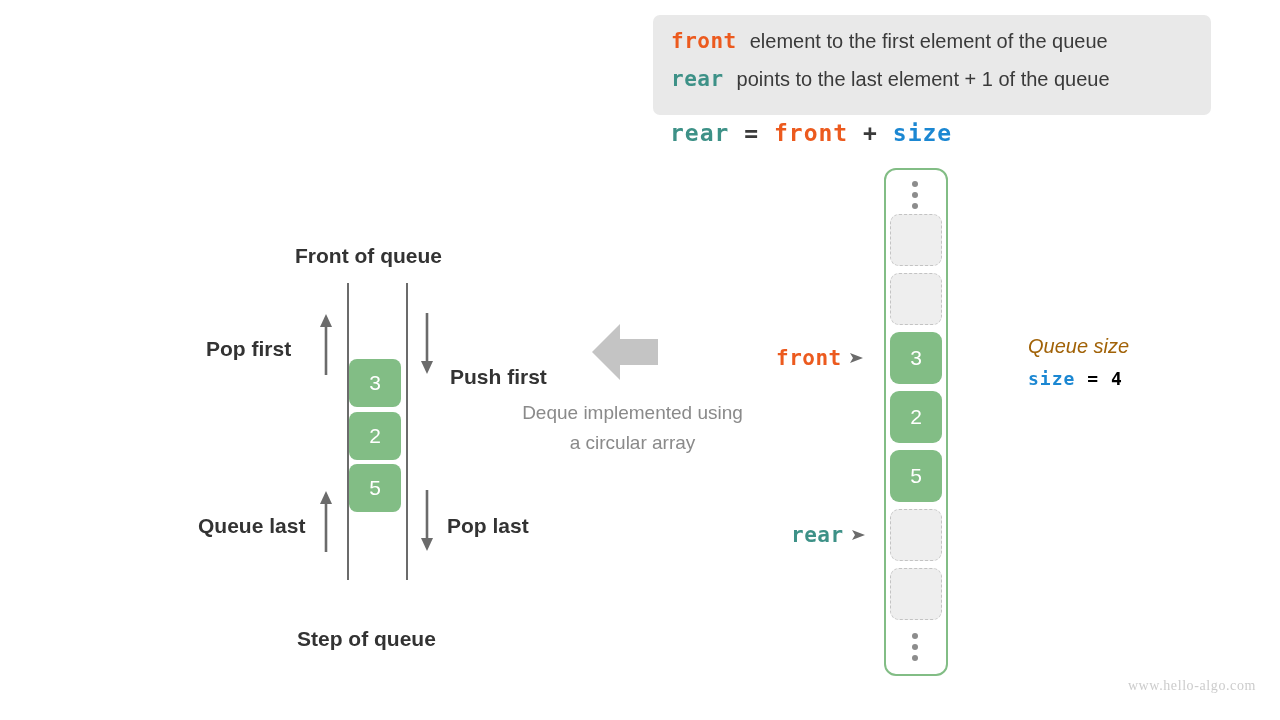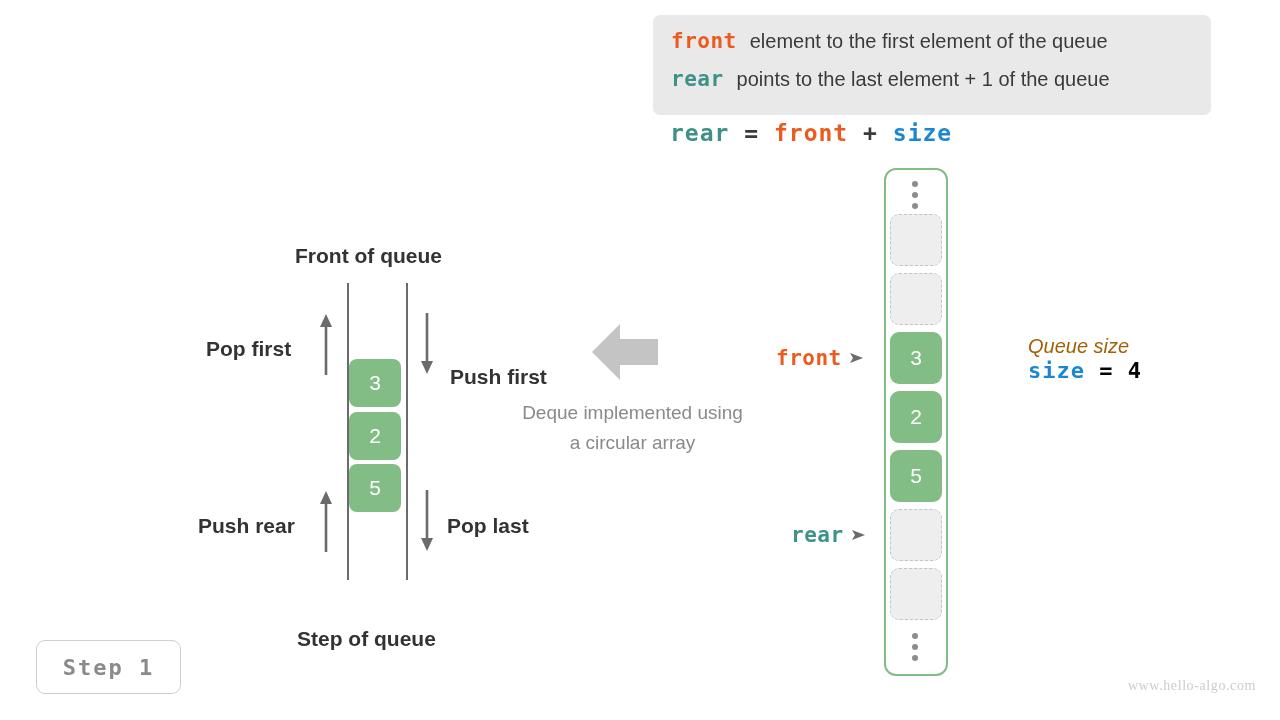--- a/index.html
+++ b/index.html
@@ -182,21 +182,22 @@
   }
 
   .sizebox { position: absolute; left: 1028px; top: 335px; }
   .sizebox .qs-title {
     font-size: 20px;
     color: #a16207;
     white-space: nowrap;
     font-style: italic;
   }
   .sizebox .qs-eq {
-    font-size: 22px;
+    margin-top: 10px;
+    font-size: 18px;
     letter-spacing: 1px;
     white-space: nowrap;
   }
 
   
   .step-badge {
     position: absolute;
     left: 36px;
     top: 640px;
     width: 145px;
@@ -246,21 +247,21 @@
   </div>
 
   <div class="title-label" style="left:295px; top:231px;">Front of queue</div>
   <div class="title-label" style="left:297px; top:614px;">Step of queue</div>
 
   <div class="rail rail-left"></div>
   <div class="rail rail-right"></div>
 
   <div class="side-label" style="left:206px; top:337px;text-align:center;">Pop first</div>
   <div class="side-label" style="left:450px; top:348px;margin-top:17px;">Push first</div>
-  <div class="side-label" style="left:198px; top:514px;">Push rear</div>
+  <div class="side-label" style="left:198px; top:514px;">Queue last</div>
   <div class="side-label" style="left:447px; top:514px;">Pop last</div>
 
   <svg class="vArrow" style="left:316px; top:313px;" width="20" height="62" viewBox="0 0 20 62">
     <line x1="10" y1="62" x2="10" y2="10" stroke="#6b6b6b" stroke-width="2.6"></line>
     <polygon points="10,1 4,14 16,14" fill="#6b6b6b"></polygon>
   </svg>
 
   <svg class="vArrow" style="left:417px; top:313px;" width="20" height="62" viewBox="0 0 20 62">
     <line x1="10" y1="0" x2="10" y2="52" stroke="#6b6b6b" stroke-width="2.6"></line>
     <polygon points="10,61 4,48 16,48" fill="#6b6b6b"></polygon>
@@ -326,16 +327,15 @@
 
   <div class="sizebox">
     <div class="qs-title">Queue size</div>
     <div class="qs-eq mono">
       <span class="kw-size">size</span>
       <span class="op">=</span>
       <span class="op">4</span>
     </div>
   </div>
 
-  <div class="step-badge mono">Step 1</div>
   <div class="watermark">www.hello-algo.com</div>
 
 </div>
 
 </body></html>

